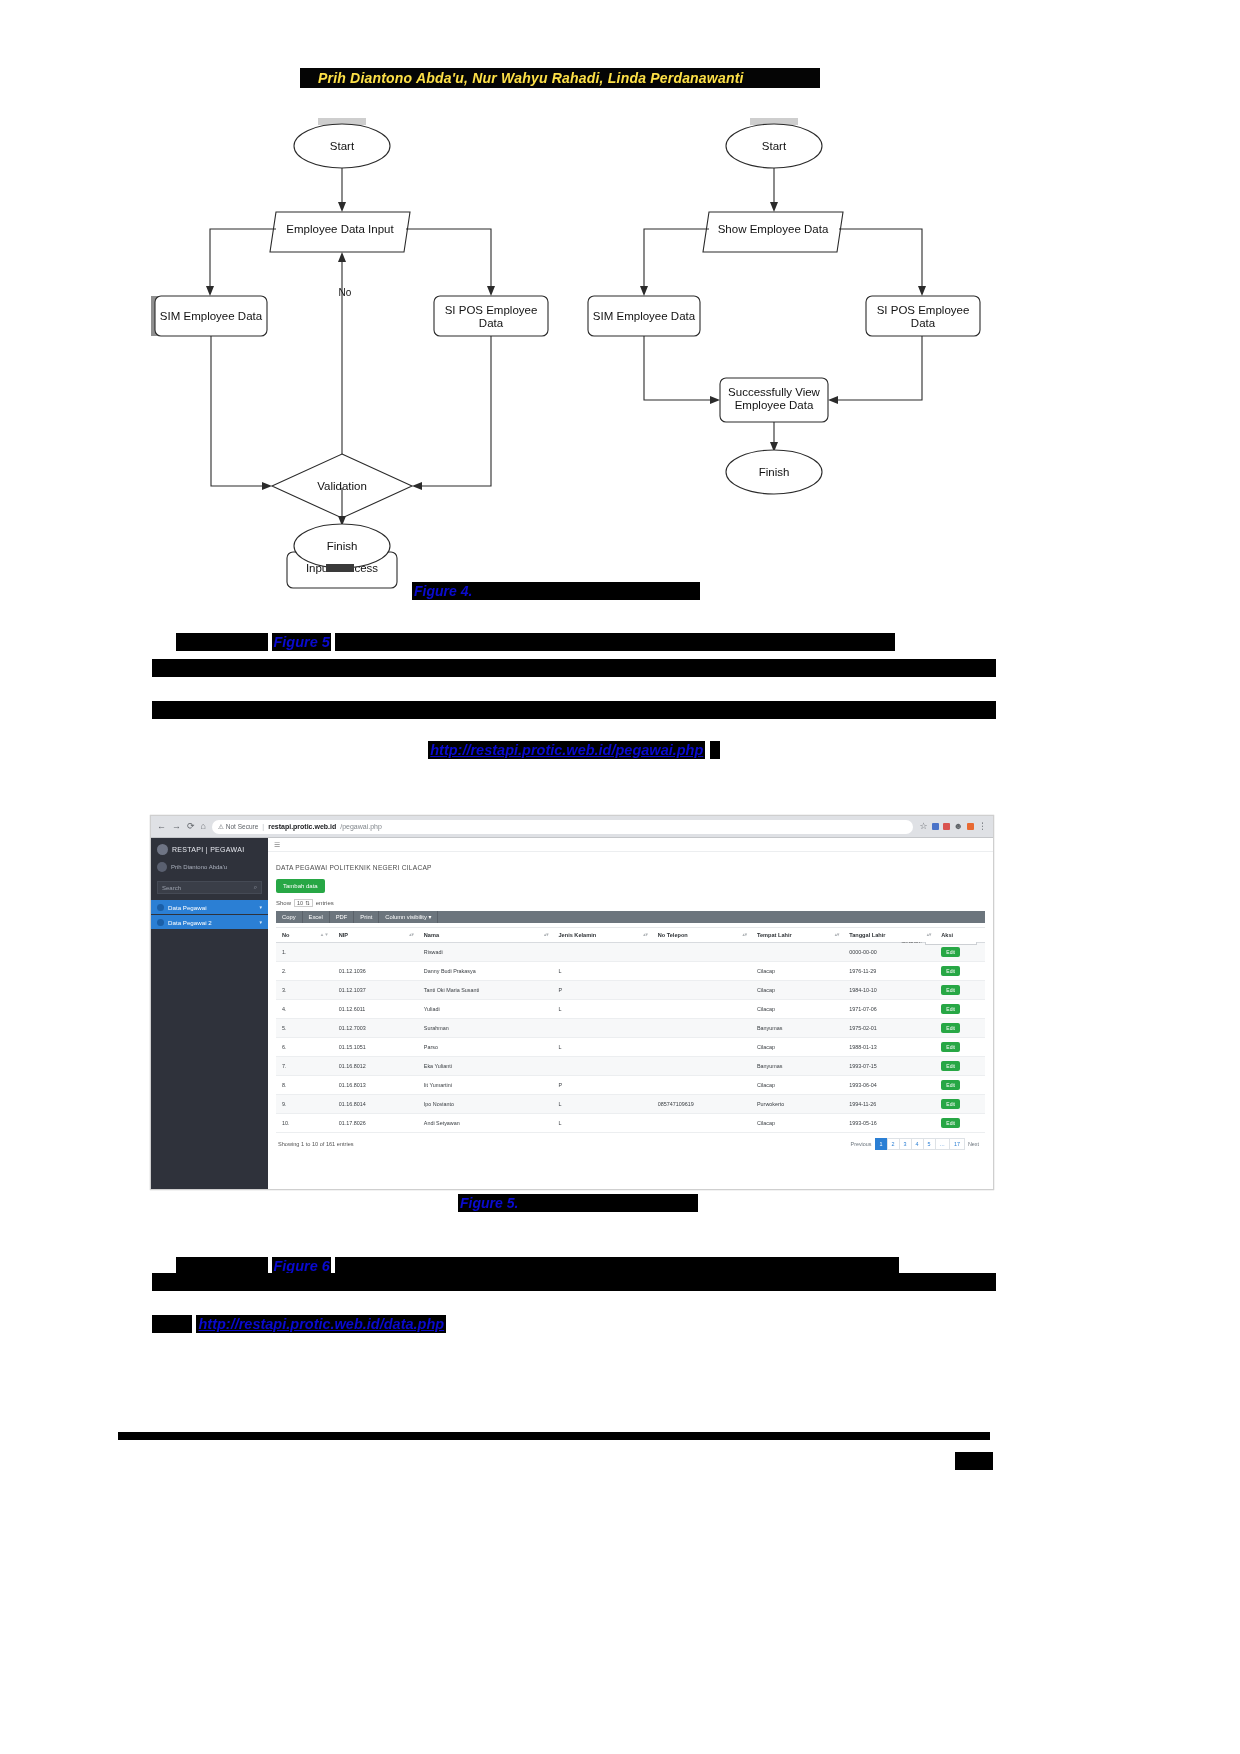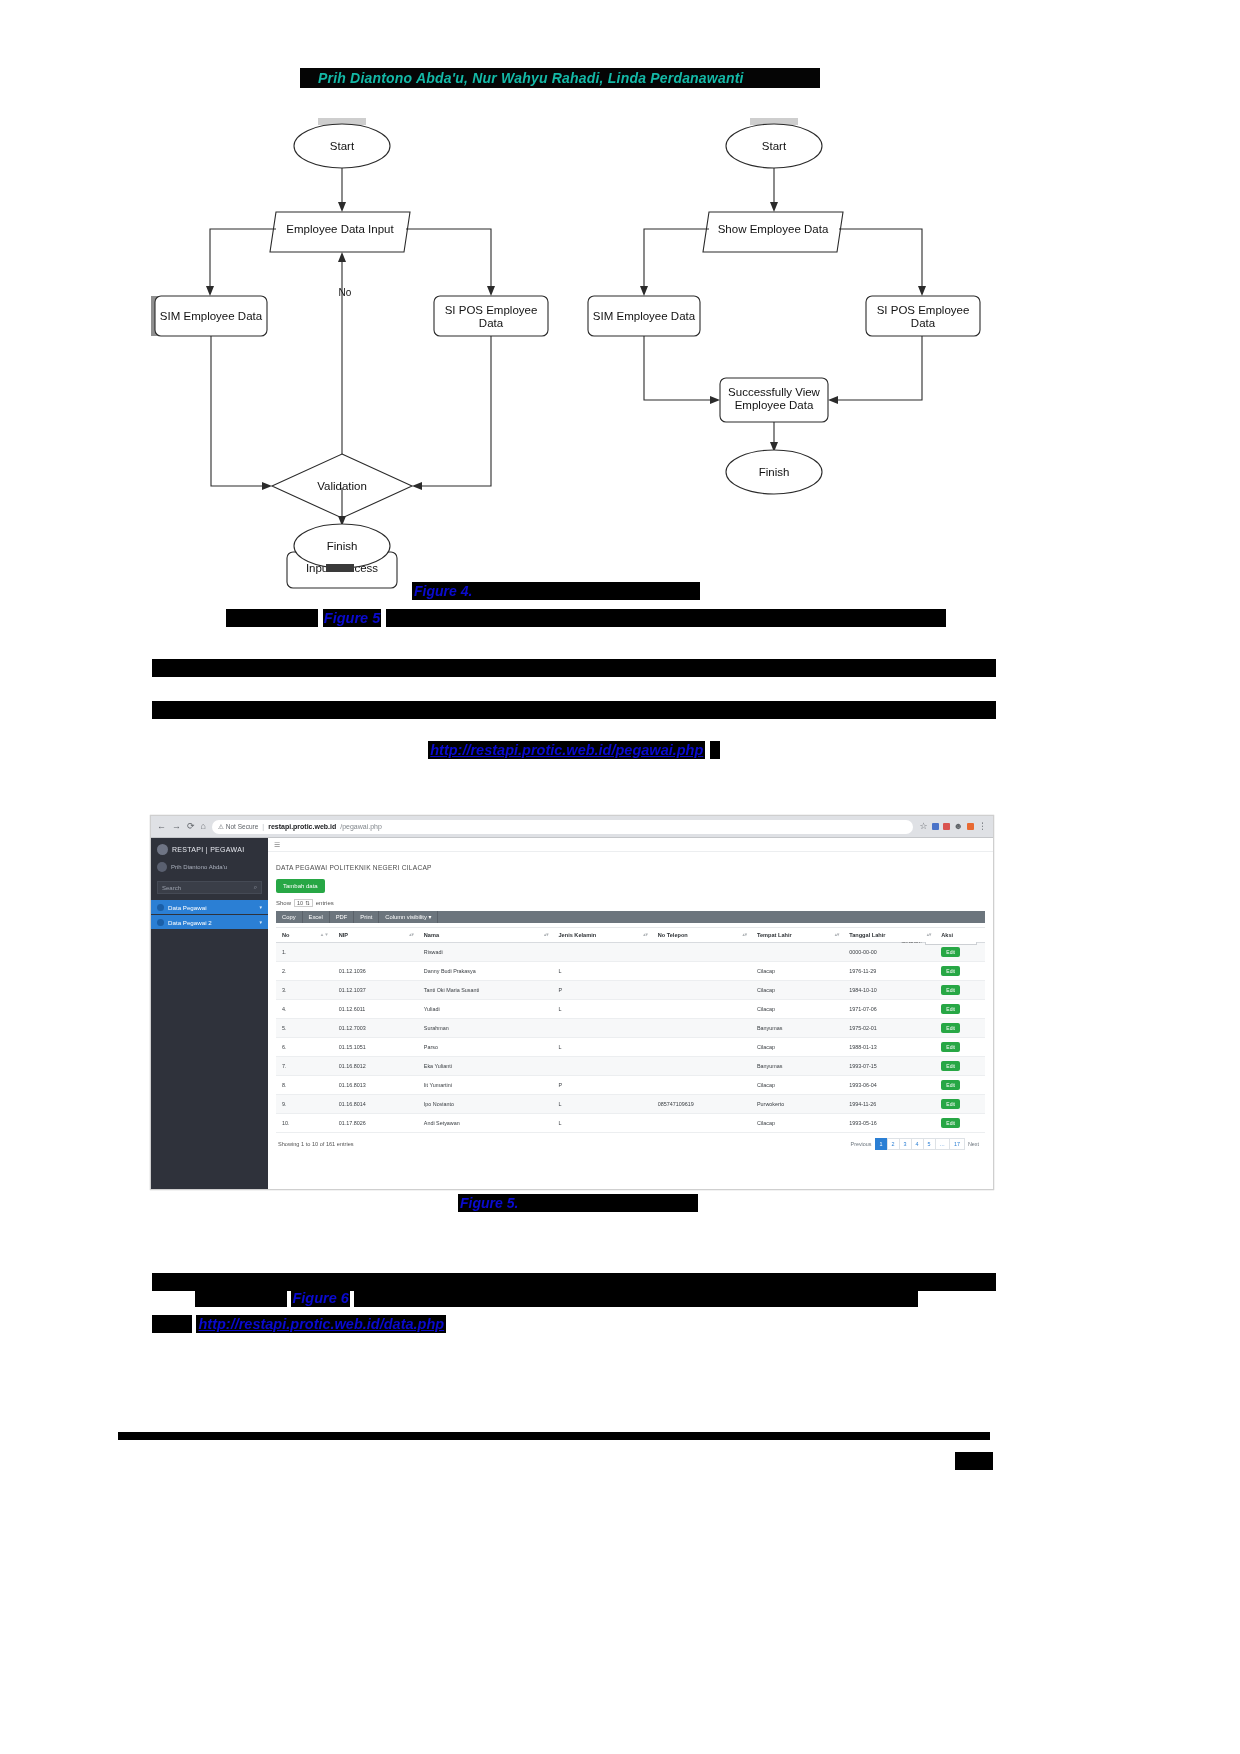--- a/index.html
+++ b/index.html
@@ -13,21 +13,21 @@
   }
   .page { position:absolute; inset:0; }
 
   
   .runhead {
     position:absolute; left:300px; top:68px; width:520px; height:20px;
     background:#050505;
     display:flex; align-items:center;
   }
   .runhead .rh-text {
-    color:#14b8a6; font-weight:bold; font-style:italic;
+    color:#fde047; font-weight:bold; font-style:italic;
     font-size:14px; letter-spacing:.2px; white-space:nowrap;
     padding-left:18px; line-height:1;
   }
 
   
   .flow-wrap { position:absolute; left:0; top:100px; width:1057px; height:490px; }
   svg.flow { display:block; }
   .fc-text {
     font-family:"Liberation Sans", sans-serif;
     font-size:11.5px; fill:#111; text-anchor:middle;
@@ -272,21 +272,21 @@
       <ellipse class="fc-shape" cx="774" cy="372" rx="48" ry="22"></ellipse>
       <text class="fc-text" x="774" y="373">Finish</text>
     </svg>
   </div>
 
   <div class="caption" style="left:412px; top:578px;">
     <span class="cap-blue">Figure 4.</span>
     <span class="cap-black" style="width:226px;"></span>
   </div>
 
-  <div class="para-line" style="left:176px; top:608px; width:820px;text-align:center;">
+  <div class="para-line" style="left:176px; top:632px; width:820px;">
     <span class="seg" style="width:92px;"></span>
     <span class="inline-blue">Figure 5</span>
     <span class="seg" style="width:560px;"></span>
   </div>
 
   <div class="para-line" style="left:152px; top:658px; width:844px;">
     <span class="seg" style="width:844px;"></span>
   </div>
 
   <div class="para-line" style="left:152px; top:700px; width:844px;">
@@ -531,21 +531,21 @@
         </div>
       </div>
     </div>
   </div>
 
   <div class="caption" style="left:458px; top:1190px;">
     <span class="cap-blue">Figure 5.</span>
     <span class="cap-black" style="width:178px;"></span>
   </div>
 
-  <div class="para-line" style="left:176px; top:1288px; width:820px;margin-left:19px;">
+  <div class="para-line" style="left:176px; top:1256px; width:820px;">
     <span class="seg" style="width:92px;"></span>
     <span class="inline-blue">Figure 6</span>
     <span class="seg" style="width:564px;"></span>
   </div>
 
   <div class="para-line" style="left:152px; top:1272px; width:844px;">
     <span class="seg" style="width:844px;"></span>
   </div>
 
   <div class="para-line" style="left:152px; top:1314px; width:844px;">

